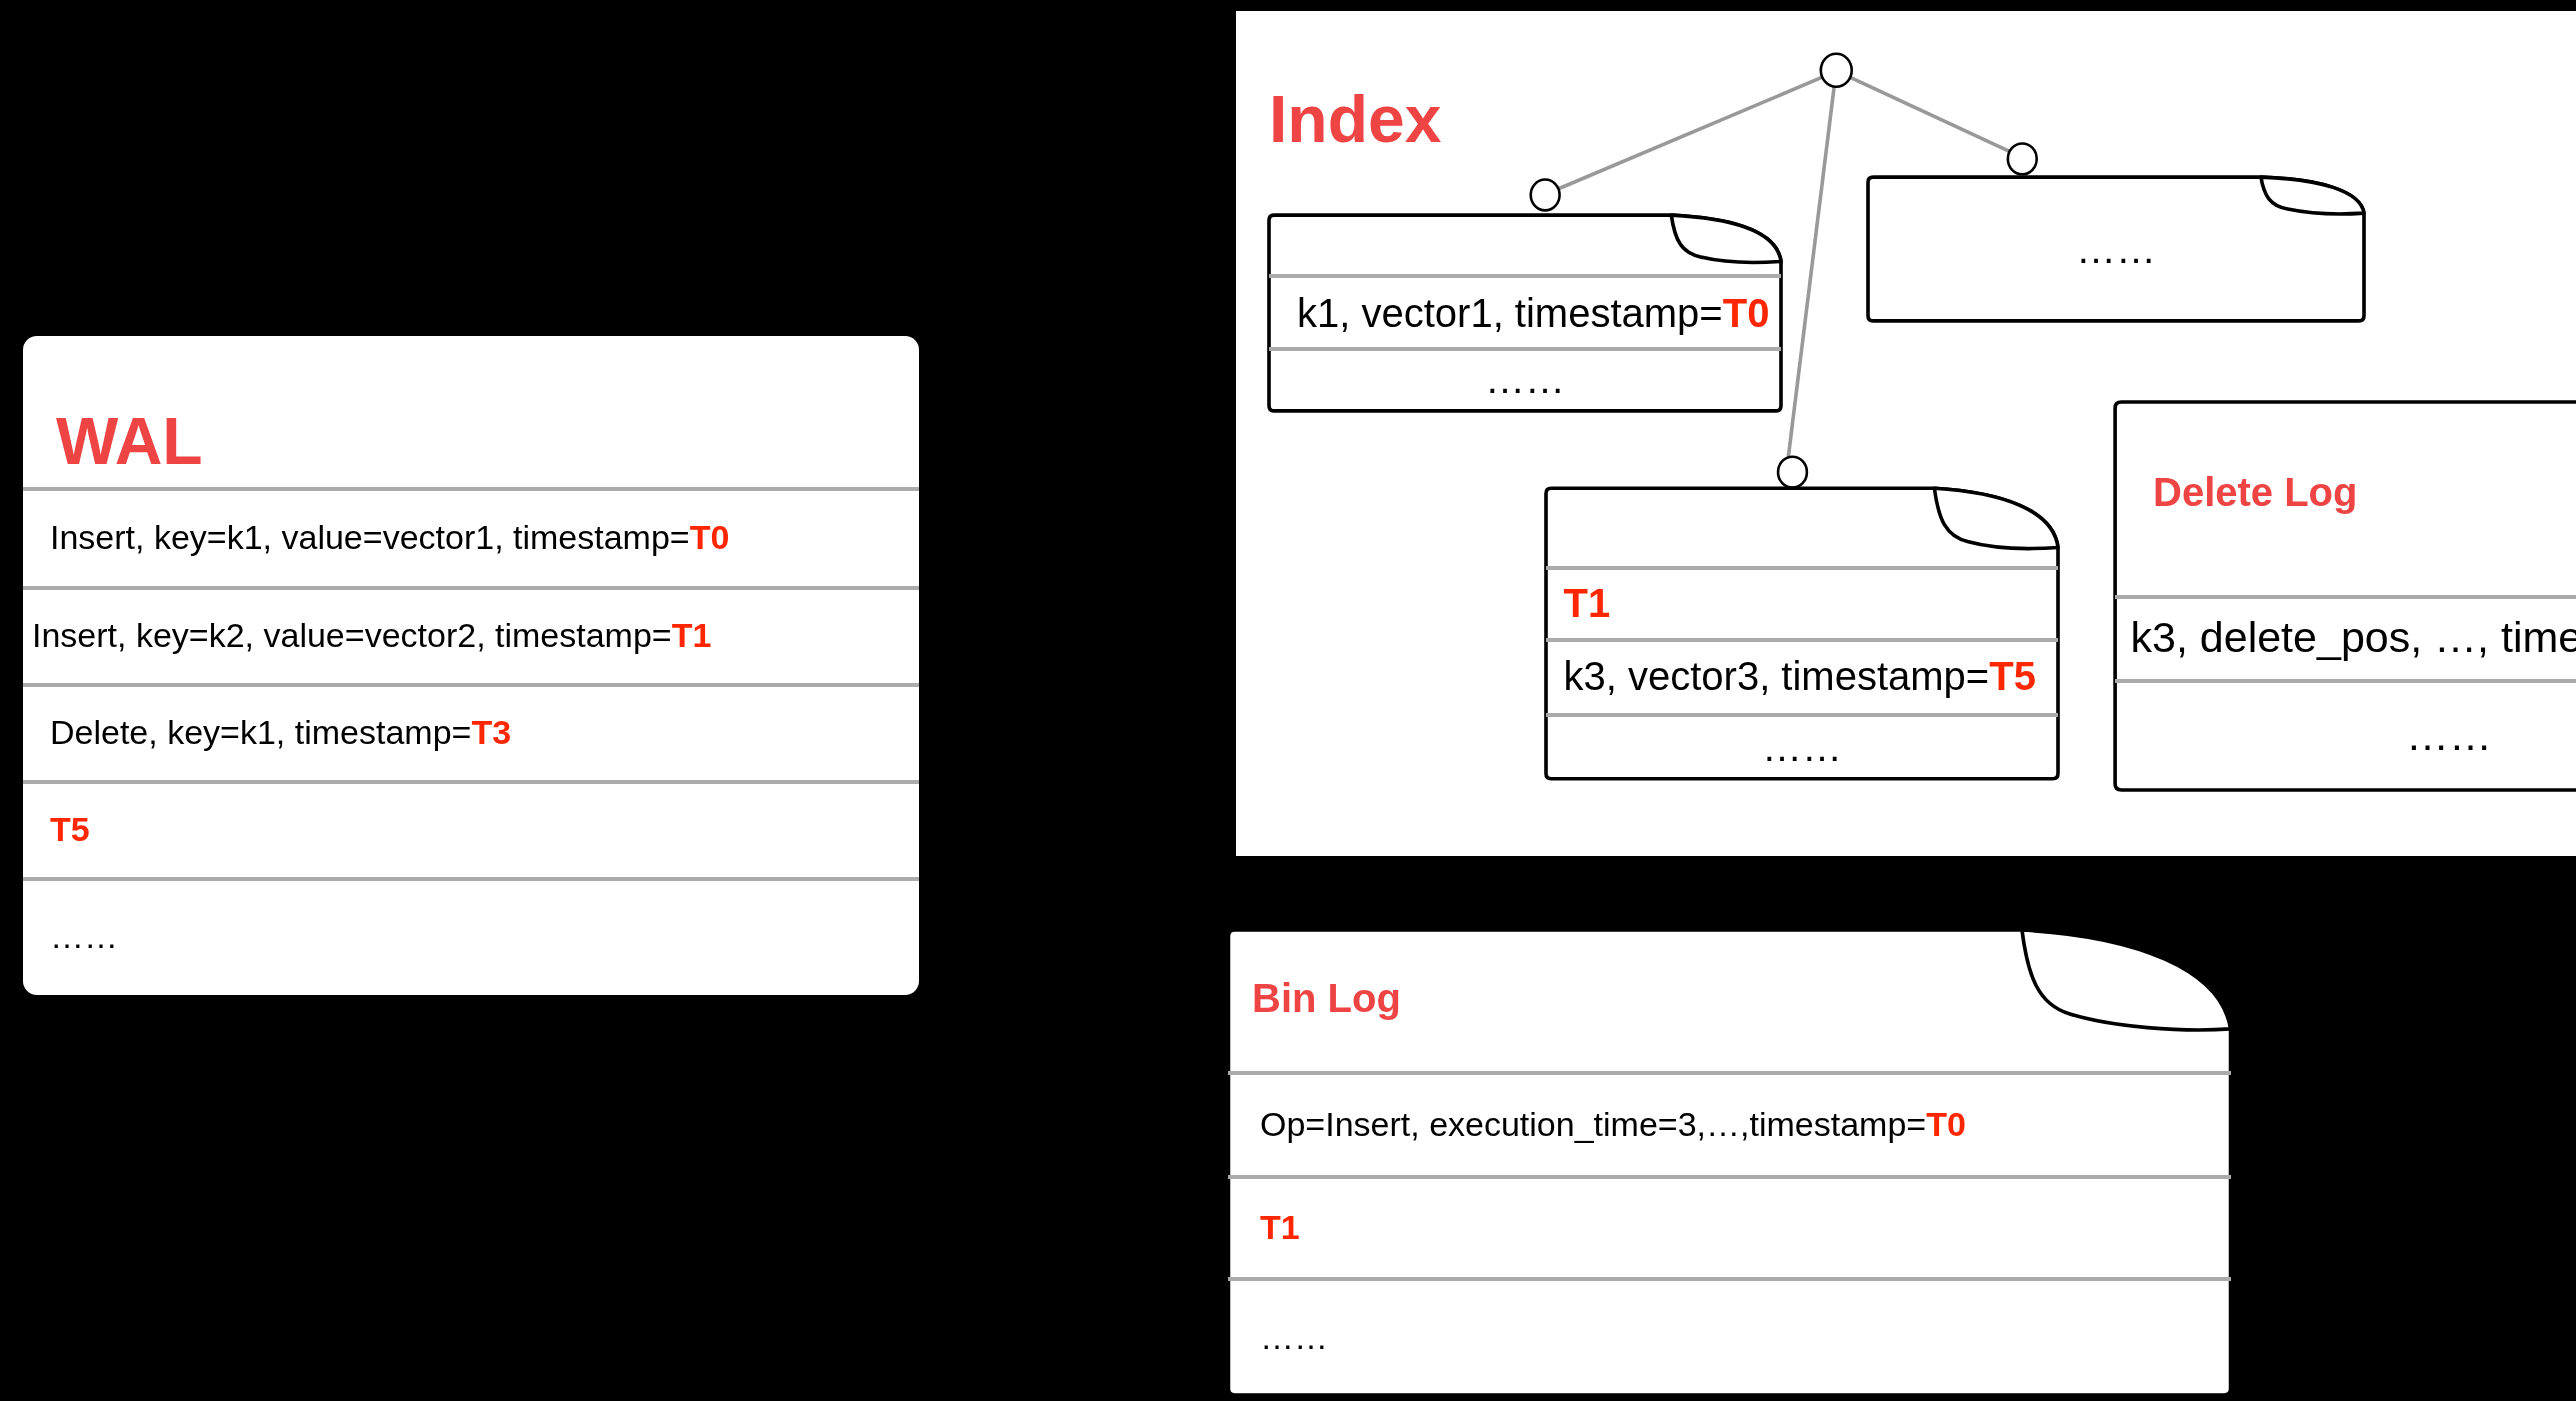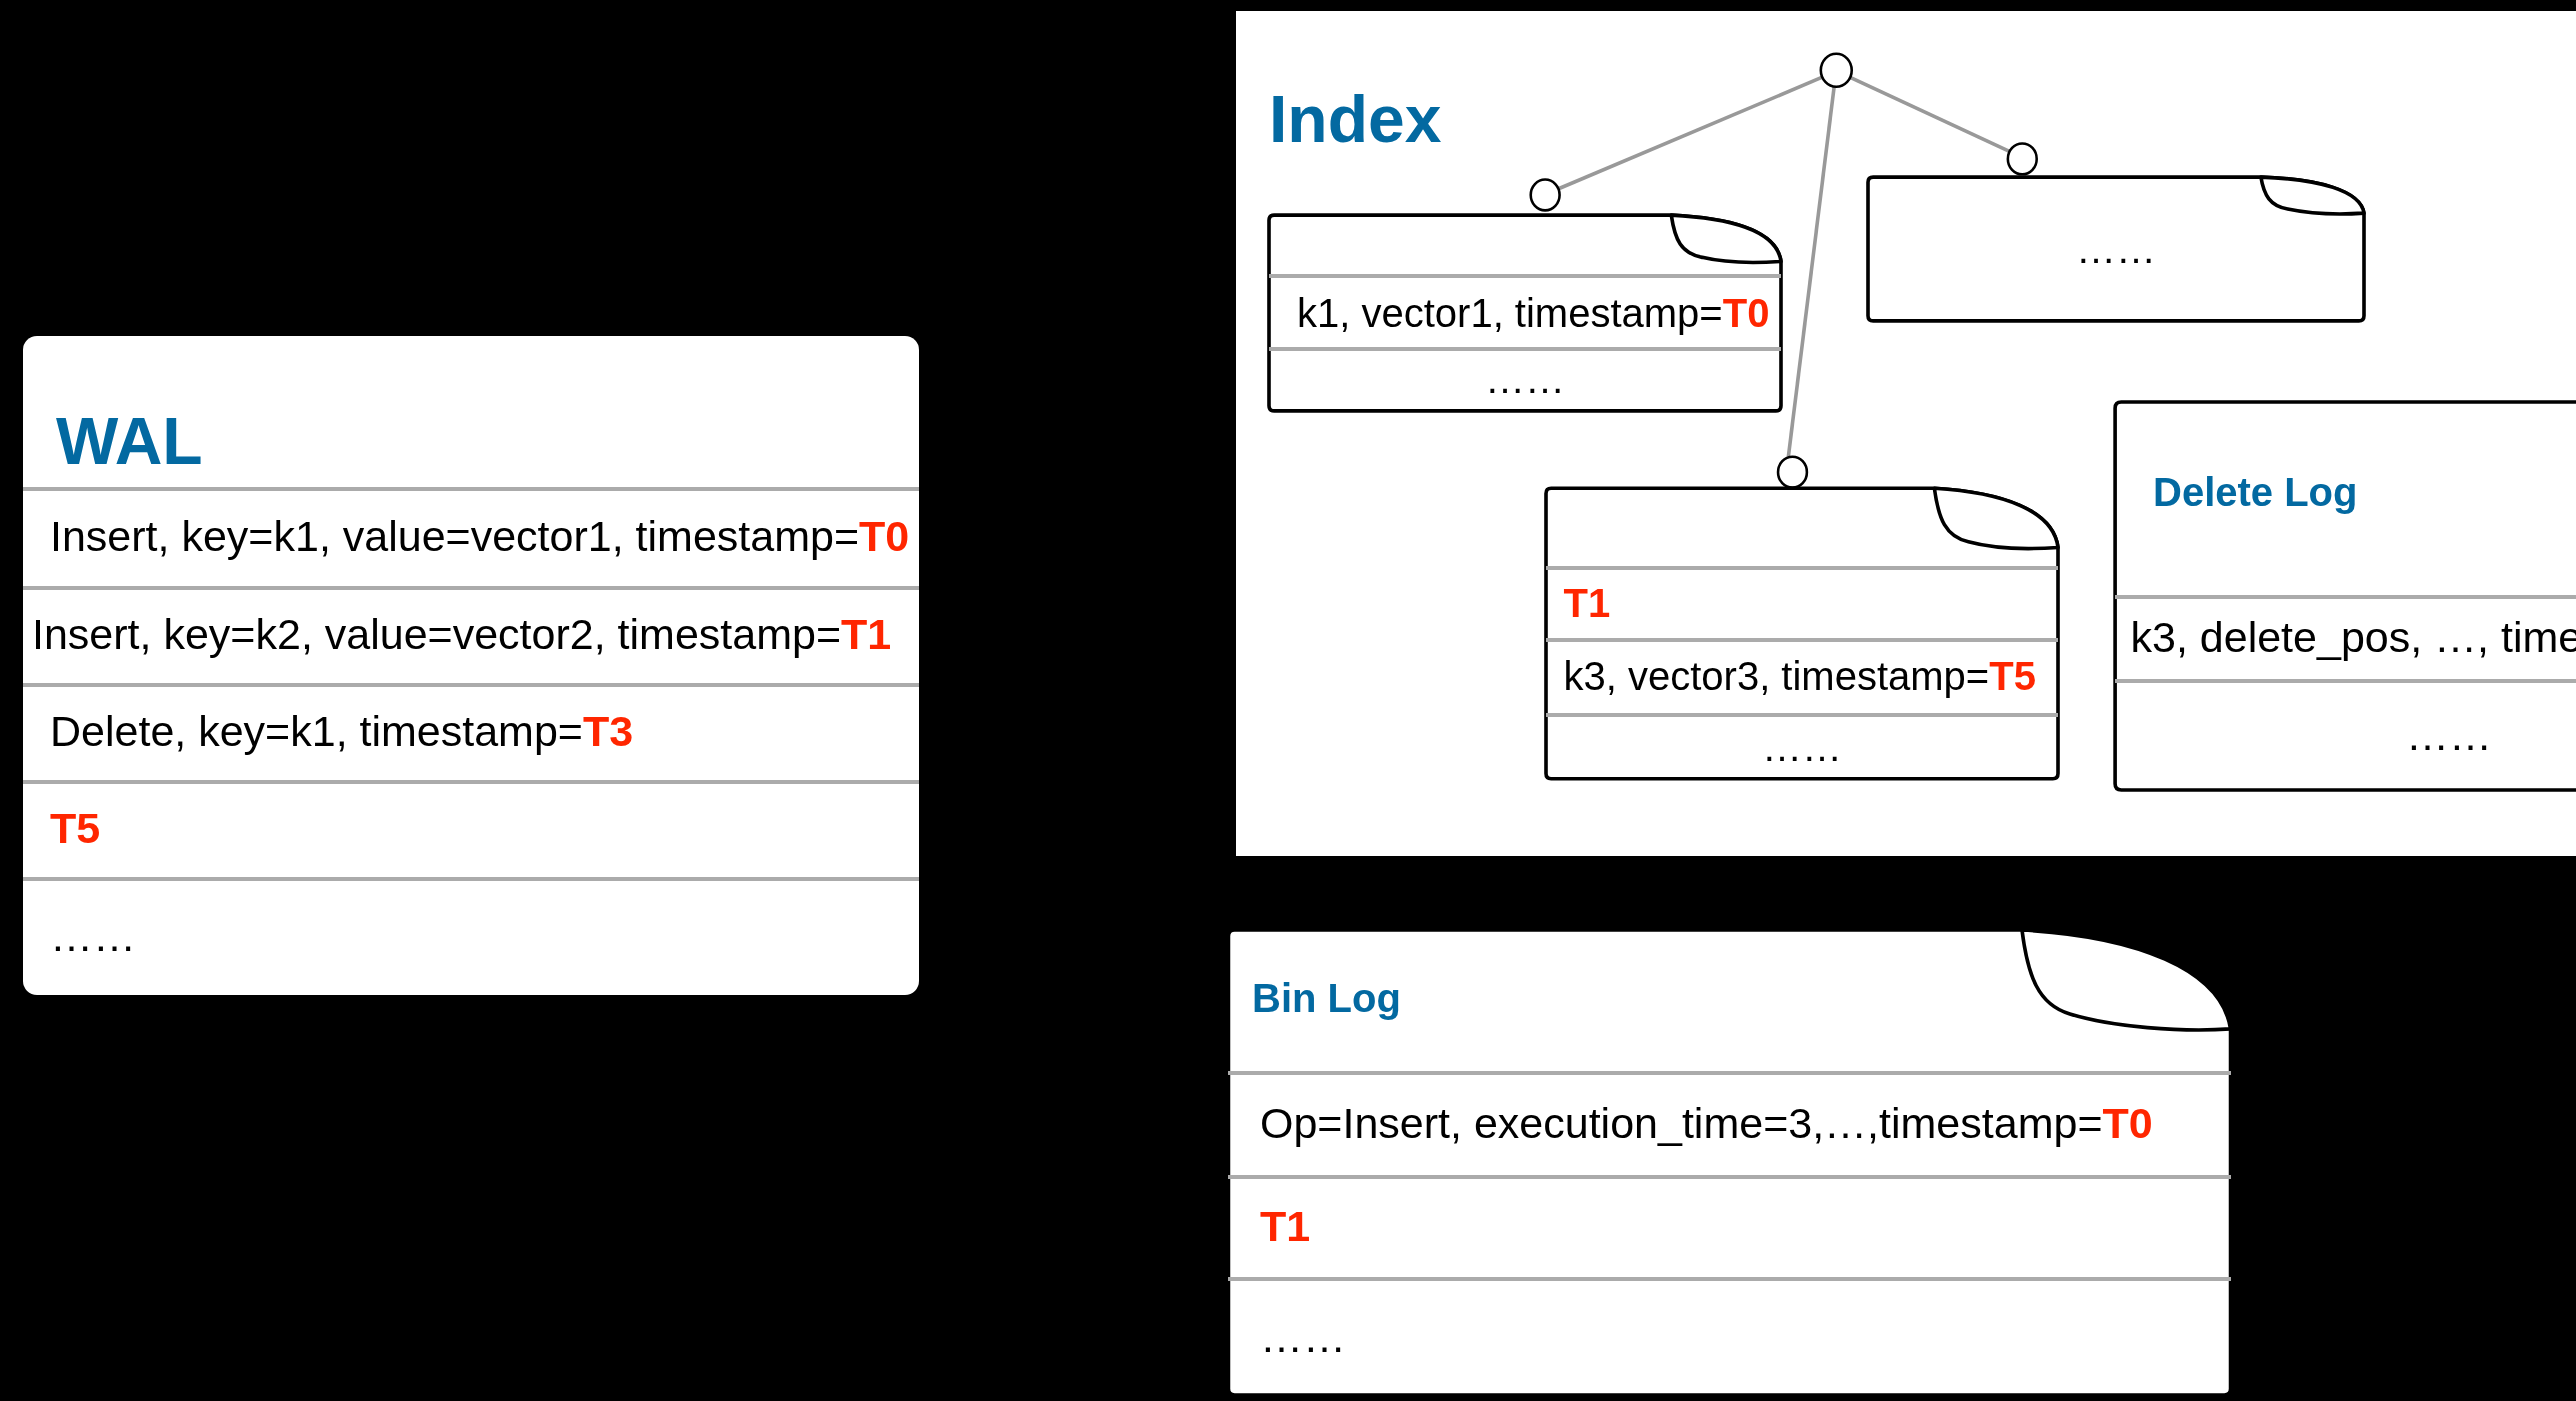--- a/index.html
+++ b/index.html
@@ -3,31 +3,31 @@
 <meta charset="utf-8">
 <style>
   html,body{margin:0;padding:0;background:#000;}
   body{
     width:2817px;height:1402px;position:relative;overflow:hidden;
     font-family:"Liberation Sans","DejaVu Sans",sans-serif;
     -webkit-font-smoothing:antialiased;
   }
   .panel{position:absolute;background:#fff;}
   .abs{position:absolute;}
-  .title{position:absolute;font-weight:bold;color:#0369a1;line-height:1;white-space:nowrap;}
+  .title{position:absolute;font-weight:bold;color:#ef4444;line-height:1;white-space:nowrap;}
   .title-lg{font-size:66px;}
   .title-md{font-size:40px;}
   .divider{position:absolute;left:0;right:0;height:4.1px;background:var(--divider,#ababab);}
   .row{
     position:absolute;left:0;right:0;display:flex;align-items:center;
     color:#000;white-space:nowrap;line-height:1;
   }
   .row.center{justify-content:center;}
   .ts{font-weight:bold;color:var(--accent,#ff2600);}
-  .fs92{font-size:43px;}
+  .fs92{font-size:34px;}
   .fs84{font-size:43px;}
   .fs78{font-size:40px;}
   .doc{position:absolute;}
   .doc > svg{position:absolute;left:0;top:0;overflow:visible;}
   .doc-inner{position:absolute;left:0;top:0;right:0;bottom:0;}
   svg .edge{stroke:var(--tree_line,#999);stroke-width:7;fill:none;}
   svg .node{fill:#fff;stroke:#000;stroke-width:5;}
   svg .sheet{fill:#fff;stroke:#000;stroke-width:7;stroke-linejoin:round;}
 </style>
 </head>

